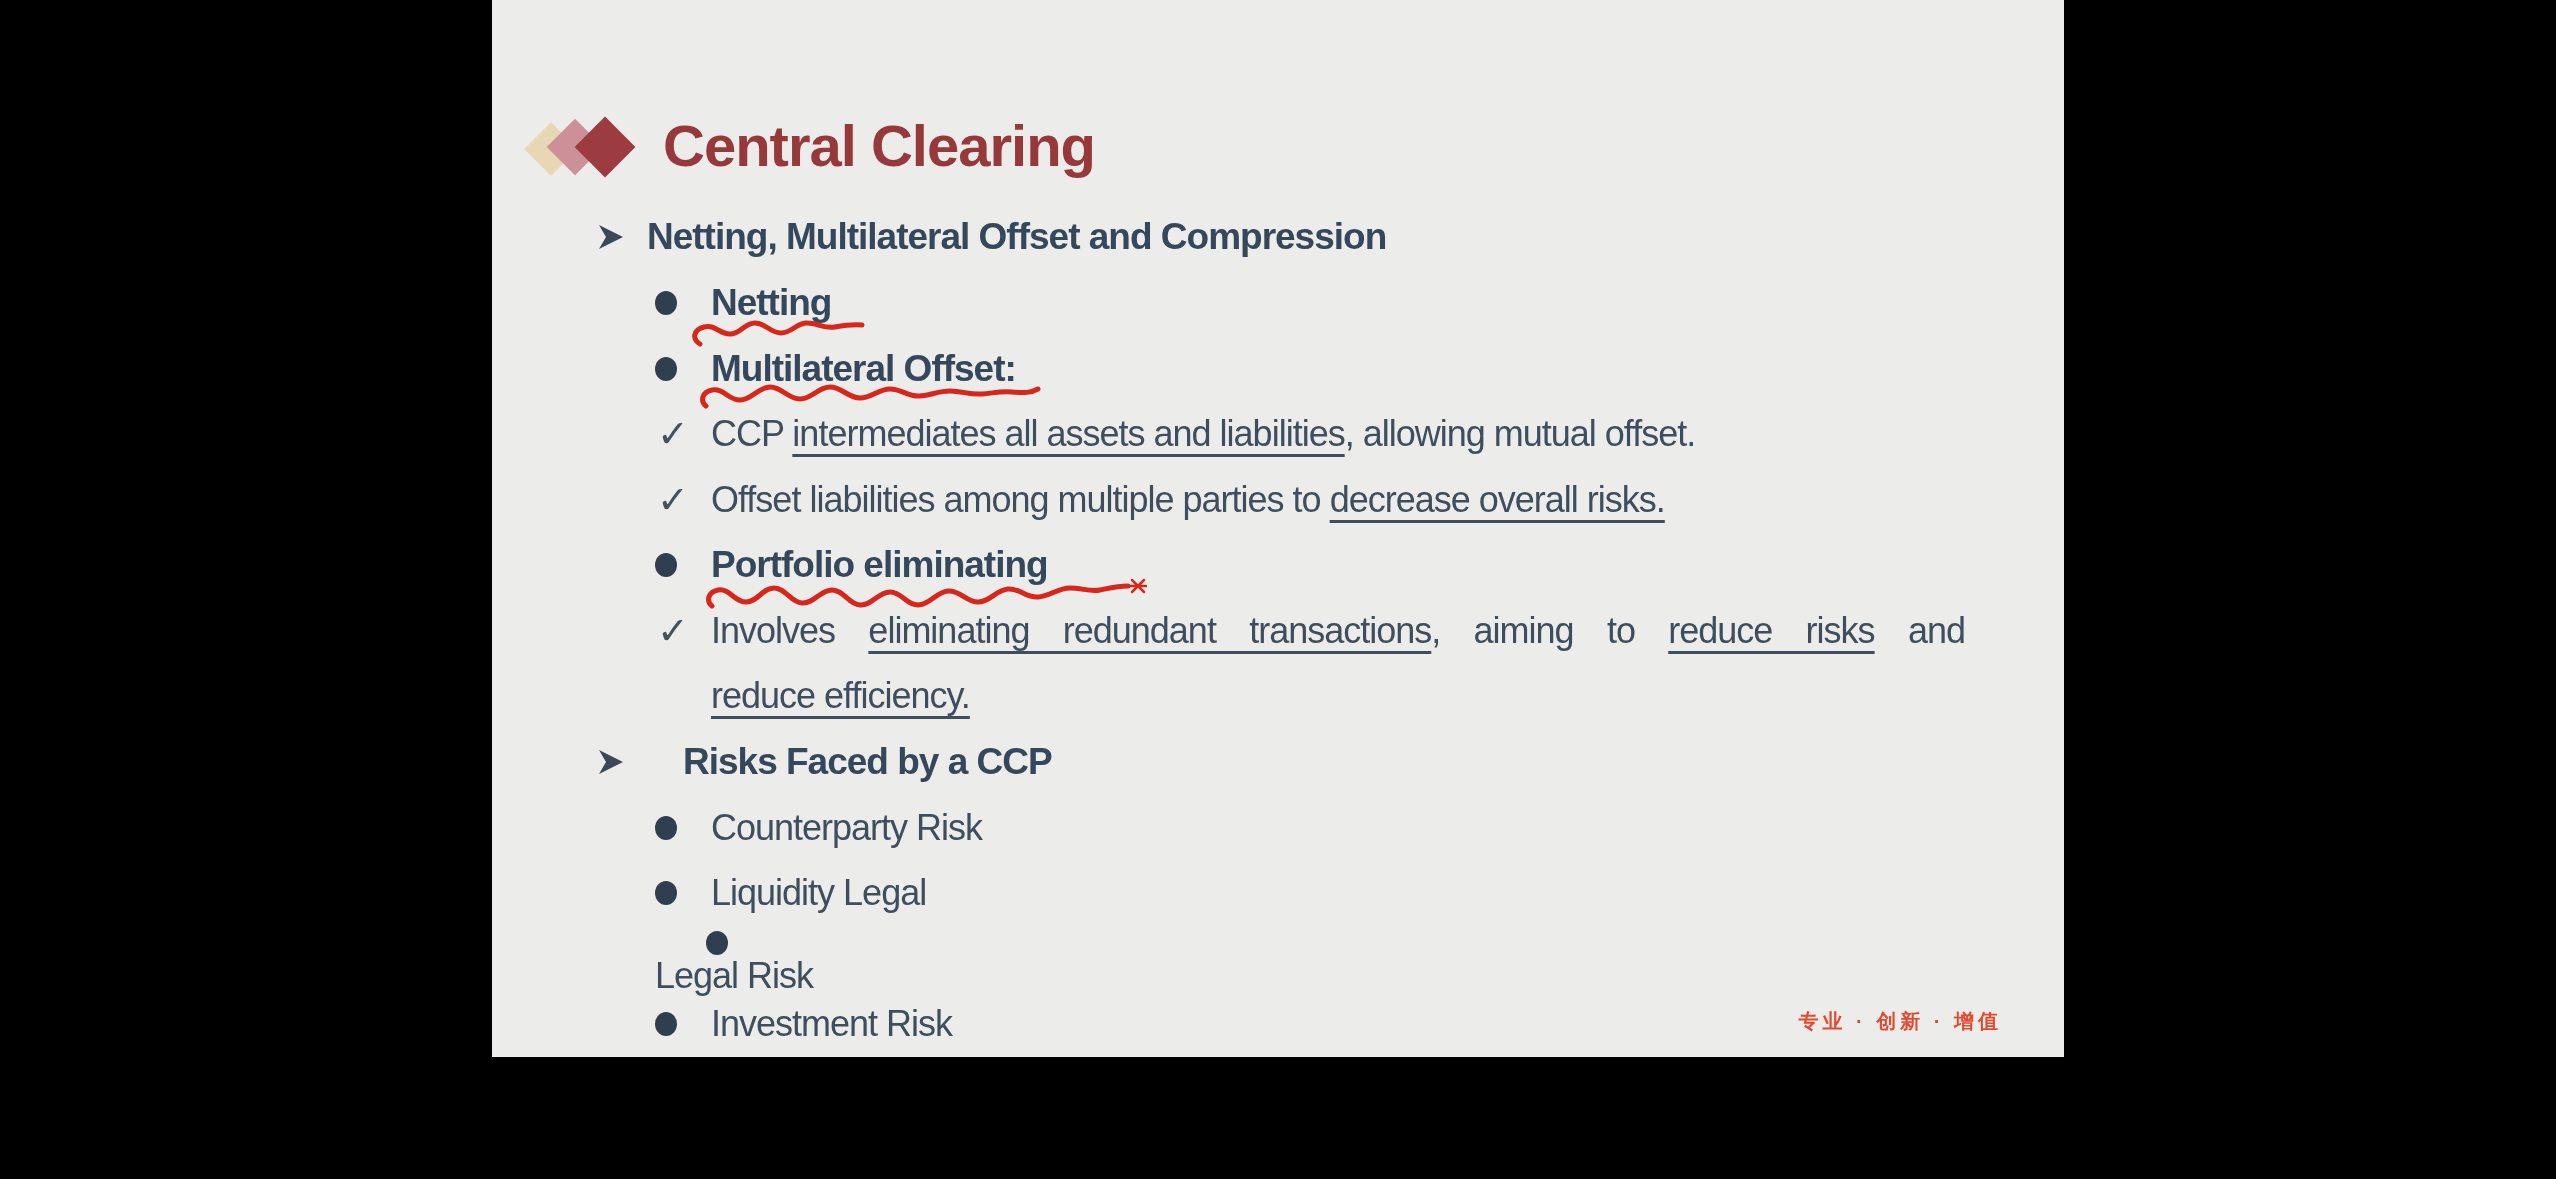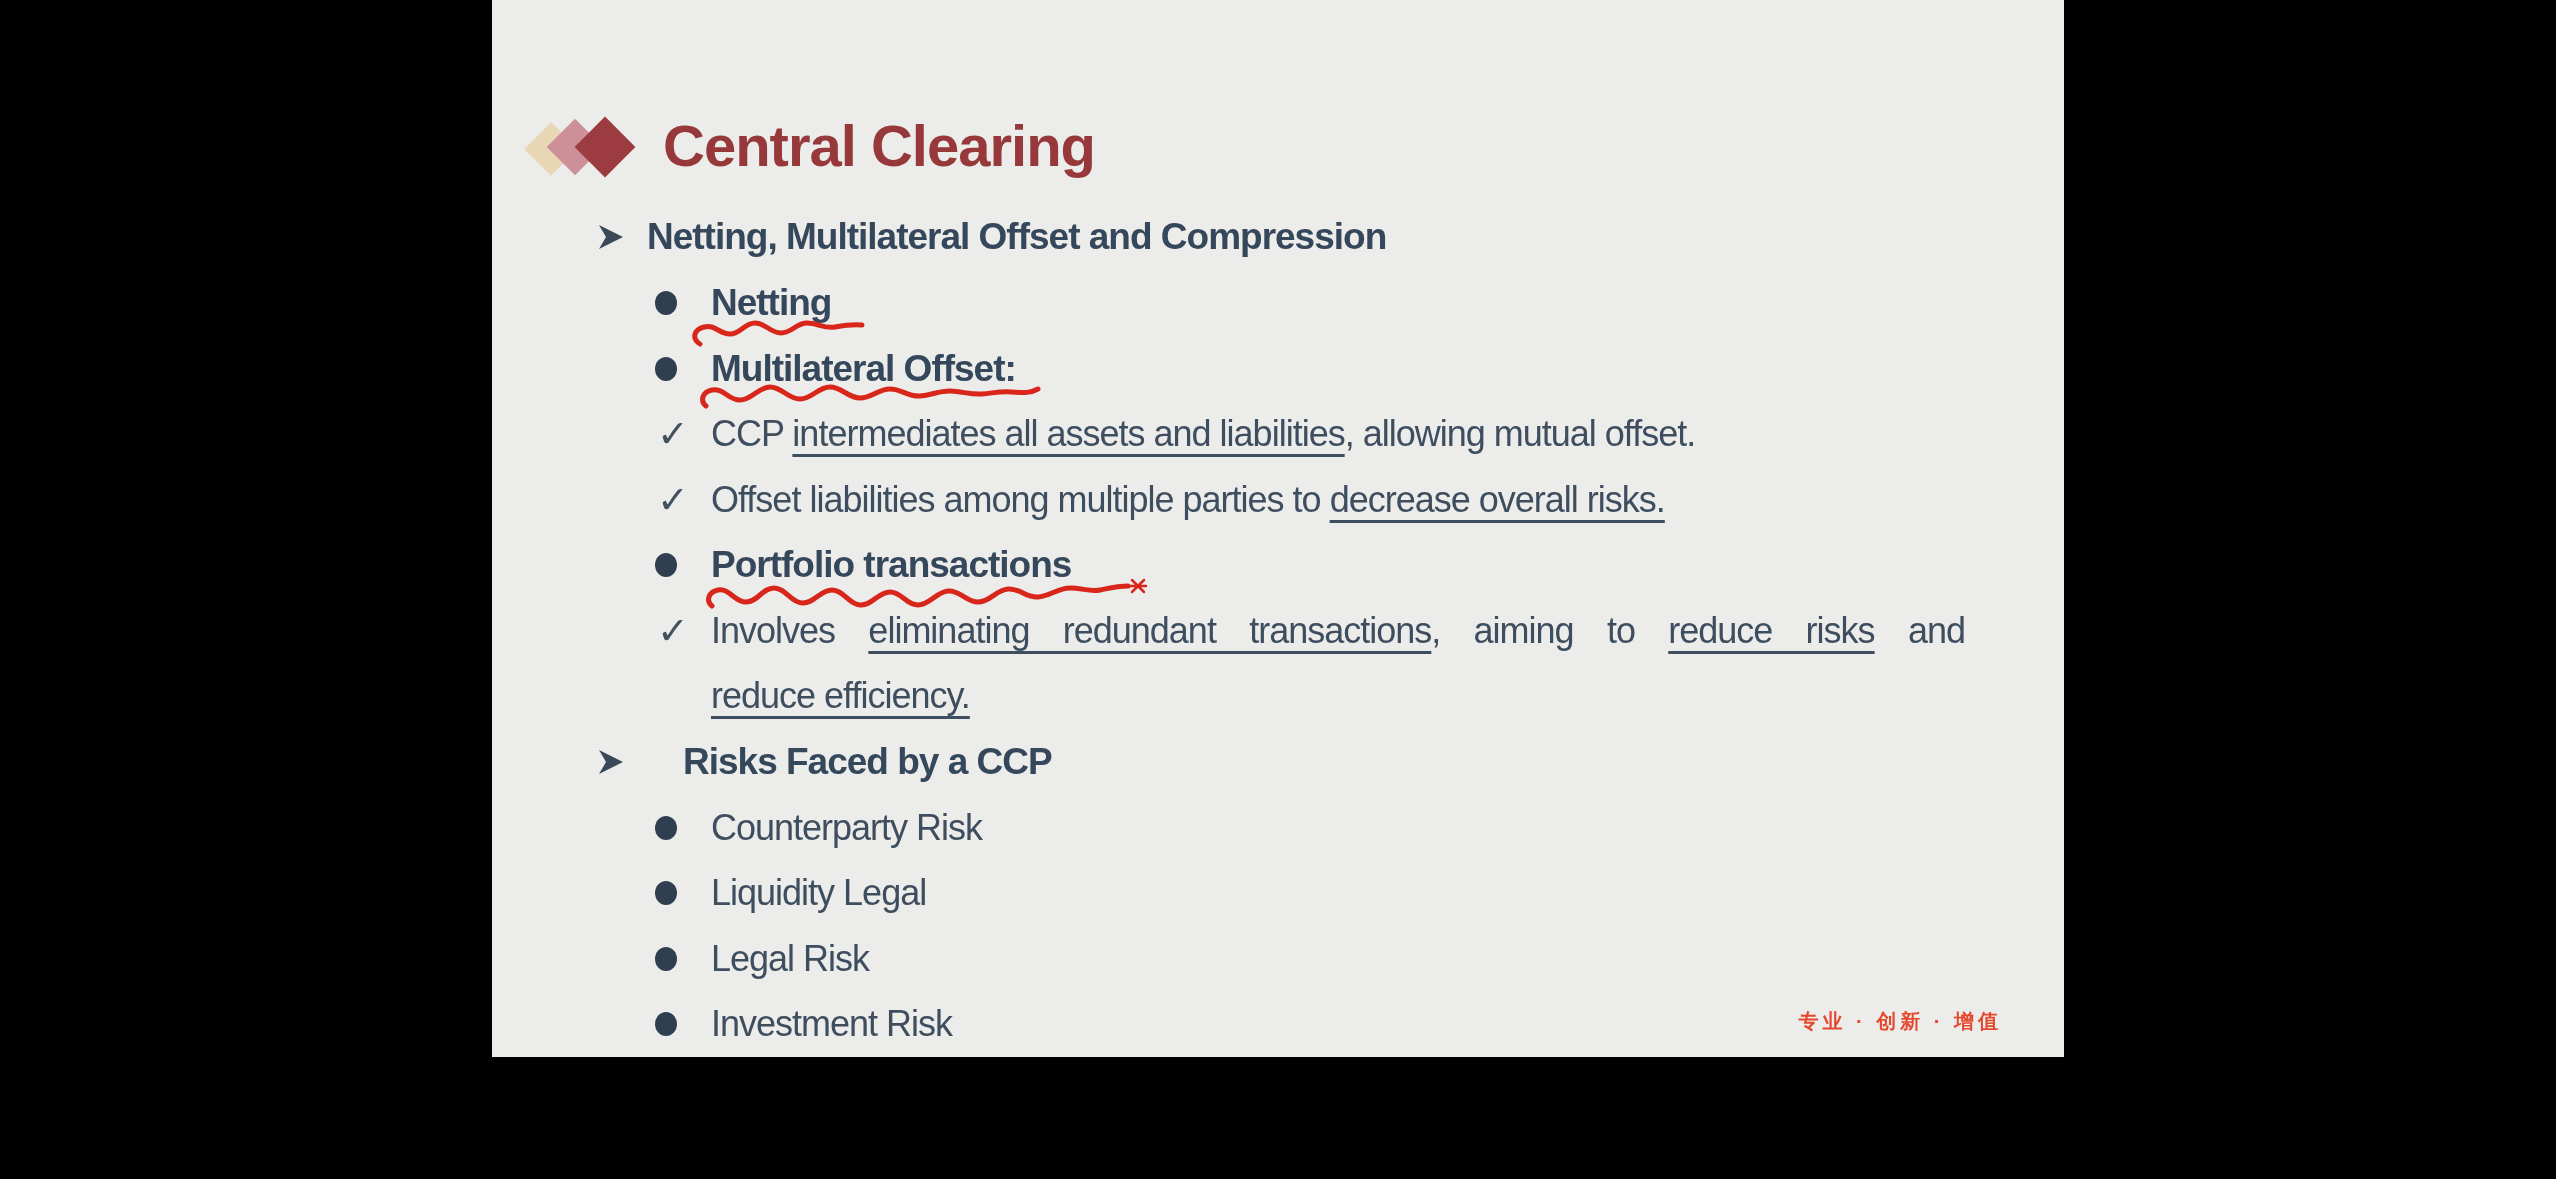--- a/index.html
+++ b/index.html
@@ -144,21 +144,21 @@
     <span><span>CCP </span><span class="u">intermediates all assets and liabilities</span><span>, allowing mutual offset.</span></span>
   </div>
 
   <div class="row chk" style="top:472px;">
     <span class="checkmark">✓</span>
     <span><span>Offset liabilities among multiple parties to </span><span class="u">decrease overall risks.</span></span>
   </div>
 
   <div class="row lvl2" style="top:537px;">
     <span class="dot"></span>
-    <span>Portfolio transactions</span>
+    <span>Portfolio eliminating</span>
   </div>
   <svg class="ink-svg" style="left:212px;top:578px;" width="450" height="40">
     <path class="ink" d="M8 28 C2 23 4 14 14 12 C26 10 30 24 42 24 C54 24 58 10 70 10 C82 10 86 24 98 25 C110 26 116 12 128 12 C140 12 144 26 156 27 C168 28 174 14 186 14 C198 14 202 27 214 27 C226 27 232 14 244 13 C256 12 262 24 274 24 C286 24 292 12 304 11 C316 10 322 20 334 19 C346 18 354 10 366 10 C378 10 386 14 396 12 C406 10 414 8 424 8"></path>
     <g>
       <path class="ink-thin" d="M428 2 L440 14 M440 2 L428 14 M426 8 L442 8"></path>
     </g>
   </svg>
 
   <div class="row chk" style="top:603px;">
     <span class="checkmark">✓</span>
@@ -176,21 +176,21 @@
   </div>
 
   <div class="row lvl2 risk" style="top:800px;">
     <span class="dot"></span>
     <span>Counterparty Risk</span>
   </div>
   <div class="row lvl2 risk" style="top:865px;">
     <span class="dot"></span>
     <span>Liquidity Legal</span>
   </div>
-  <div class="row lvl2 risk" style="top:931px;">
+  <div class="row lvl2 risk" style="top:931px;flex-direction:column;">
     <span class="dot"></span>
     <span>Legal Risk</span>
   </div>
   <div class="row lvl2 risk" style="top:996px;">
     <span class="dot"></span>
     <span>Investment Risk</span>
   </div>
 
   <div class="footer-brand">专业 · 创新 · 增值</div>
 </div>

